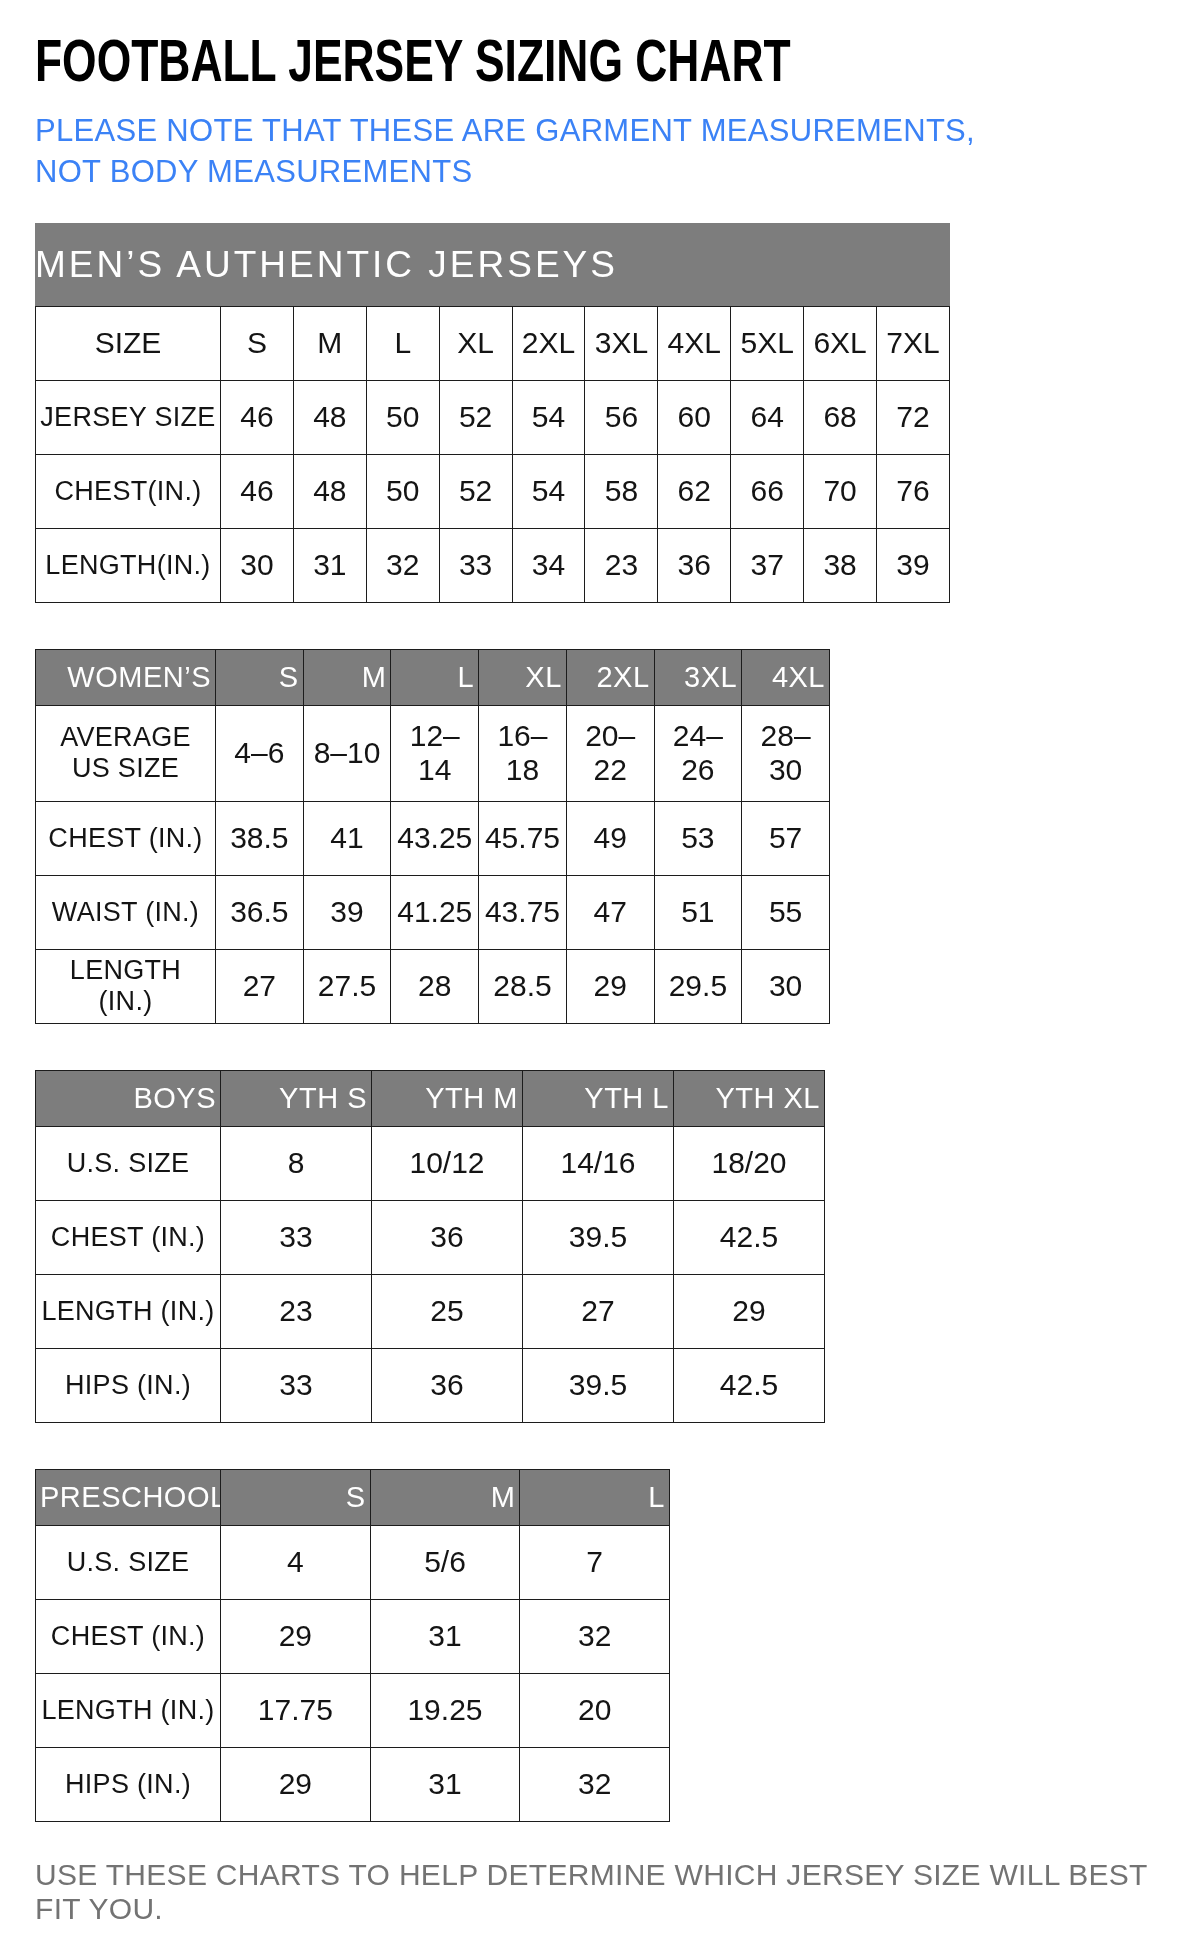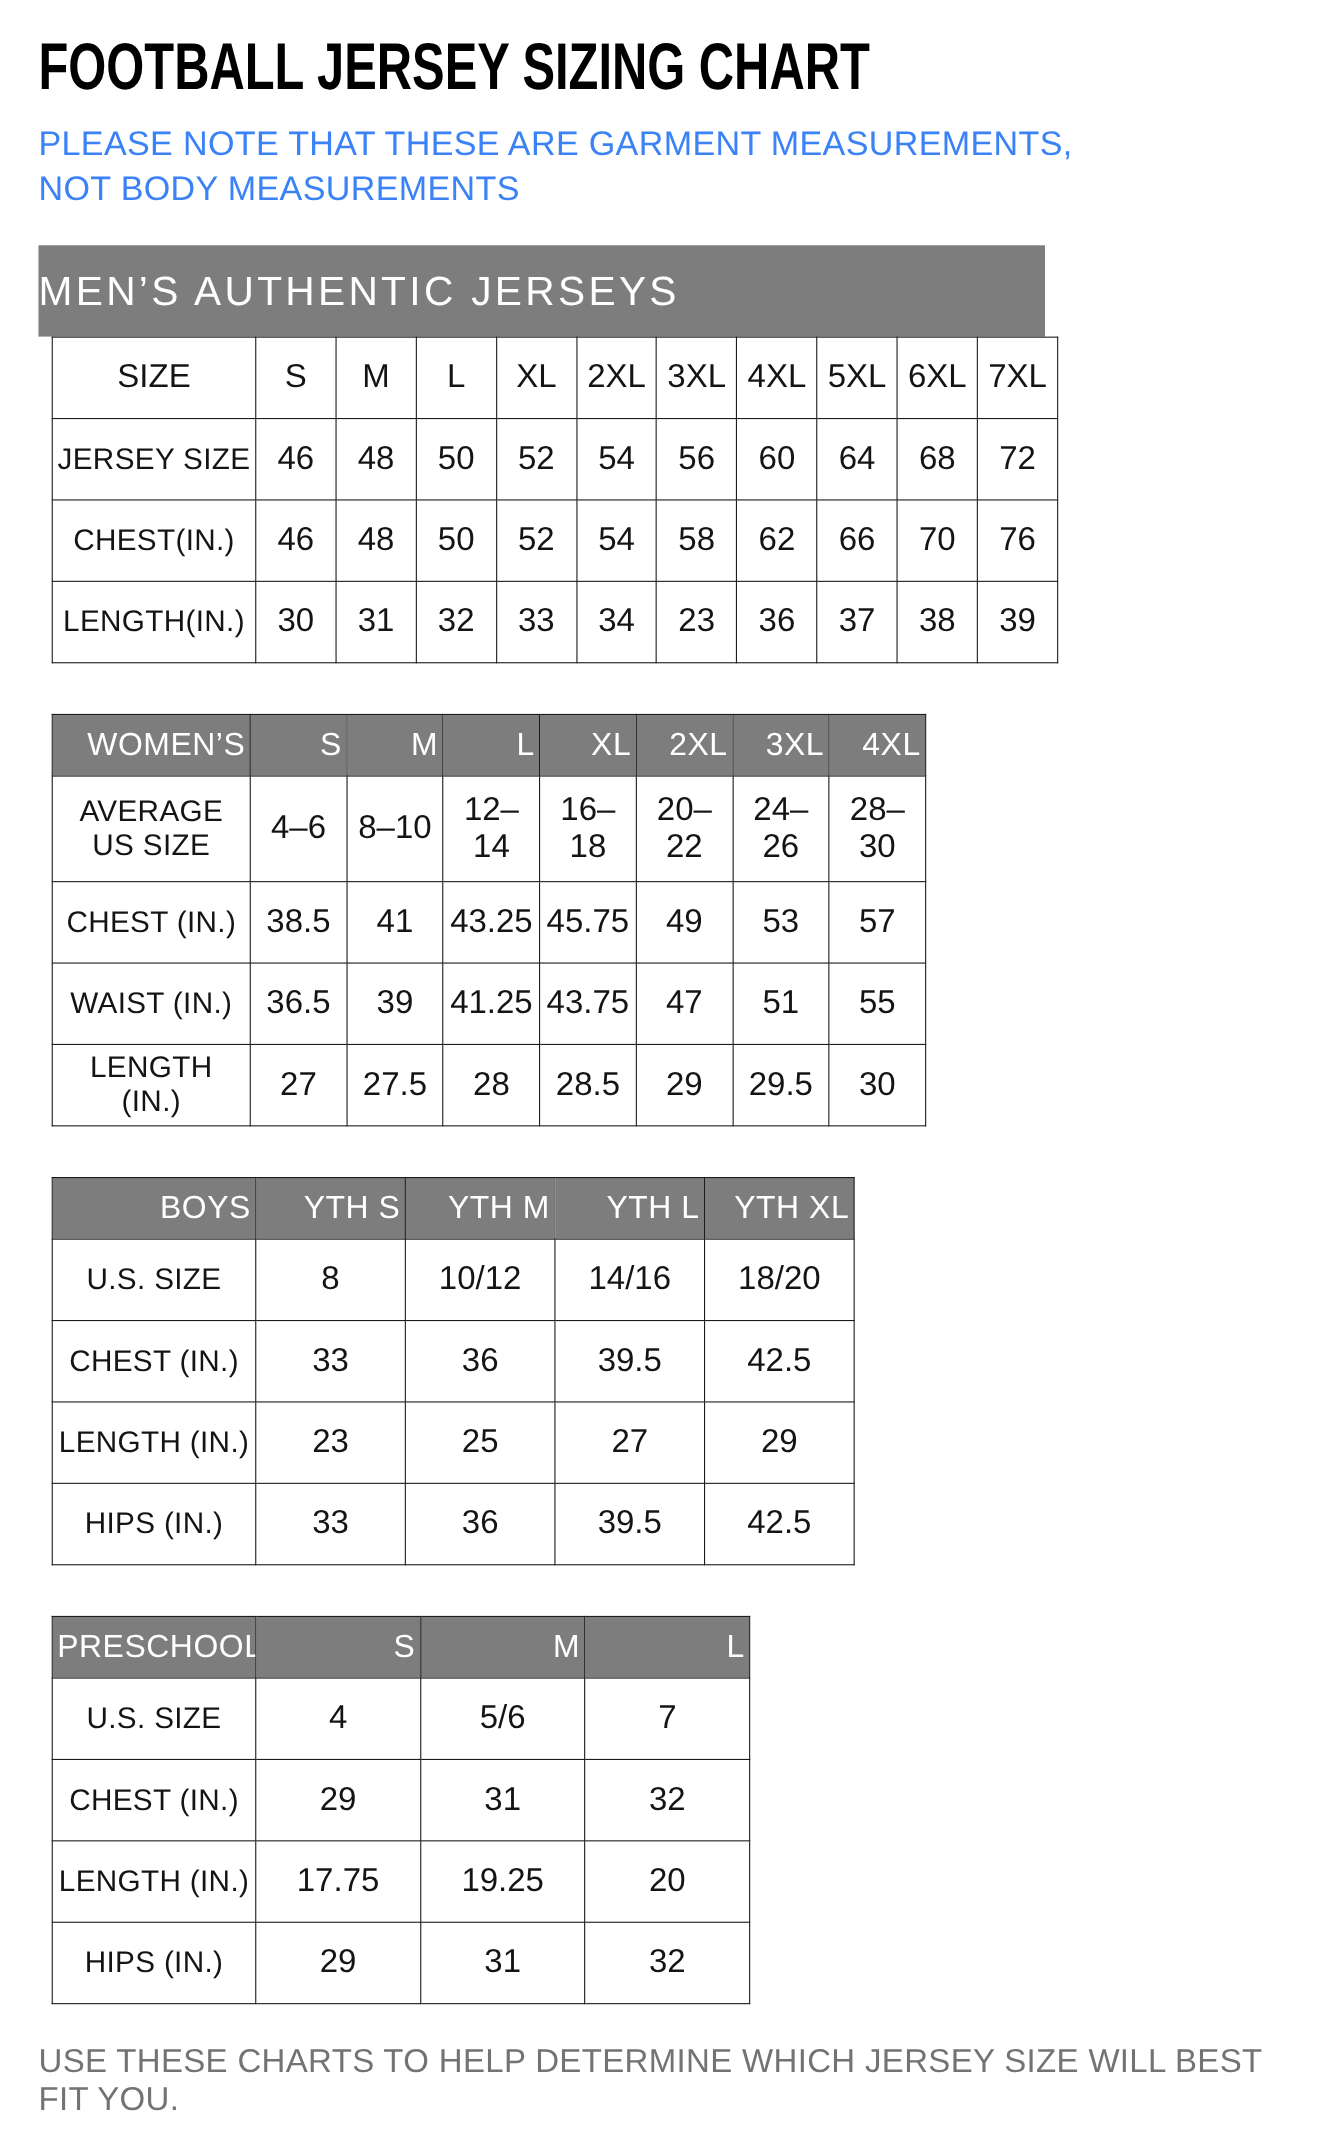--- a/index.html
+++ b/index.html
@@ -44,21 +44,21 @@
     font-size: 37px;
     letter-spacing: 3px;
     padding: 21px 0 20px 0;
     margin-top: 6px;
   }
 
   
   table.tbl {
     border-collapse: collapse;
     table-layout: fixed;
-    margin: 46px 0 0 12px;
+    margin: 46px 0 0 0;
   }
   table.tbl#tbl-mens { margin-top: 0; }
   .tbl th, .tbl td {
     border: 1.5px solid #1c1c1c;
     text-align: center;
     vertical-align: middle;
     padding: 0 4px;
     box-sizing: border-box;
     white-space: pre-line;
     overflow: hidden;
@@ -80,21 +80,21 @@
     color: #ffffff;
     letter-spacing: 0.5px;
     text-align: right;
   }
 
   
   #tbl-mens { width: 915px; }
   #tbl-mens .label { width: 185px; }
   #tbl-womens { width: 795px; }
   #tbl-womens .label { width: 180px; }
-  #tbl-boys { width: 730px; }
+  #tbl-boys { width: 790px; }
   #tbl-boys .label { width: 185px; }
   #tbl-preschool { width: 635px; }
   #tbl-preschool .label { width: 185px; }
 
   
   #tbl-womens tbody tr:first-child td { height: 96px; }
 
   
   .footer {
     margin: 36px 0 0 0;

